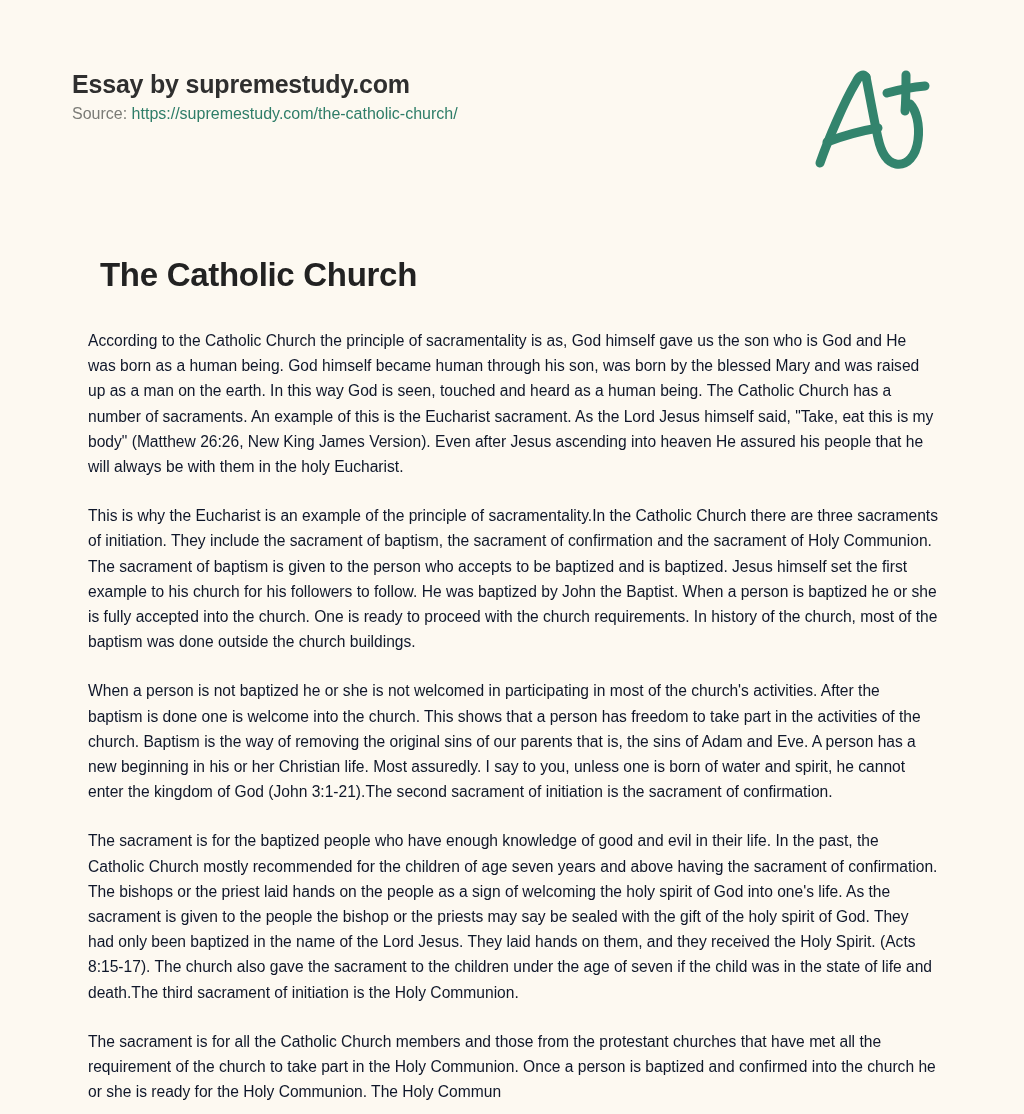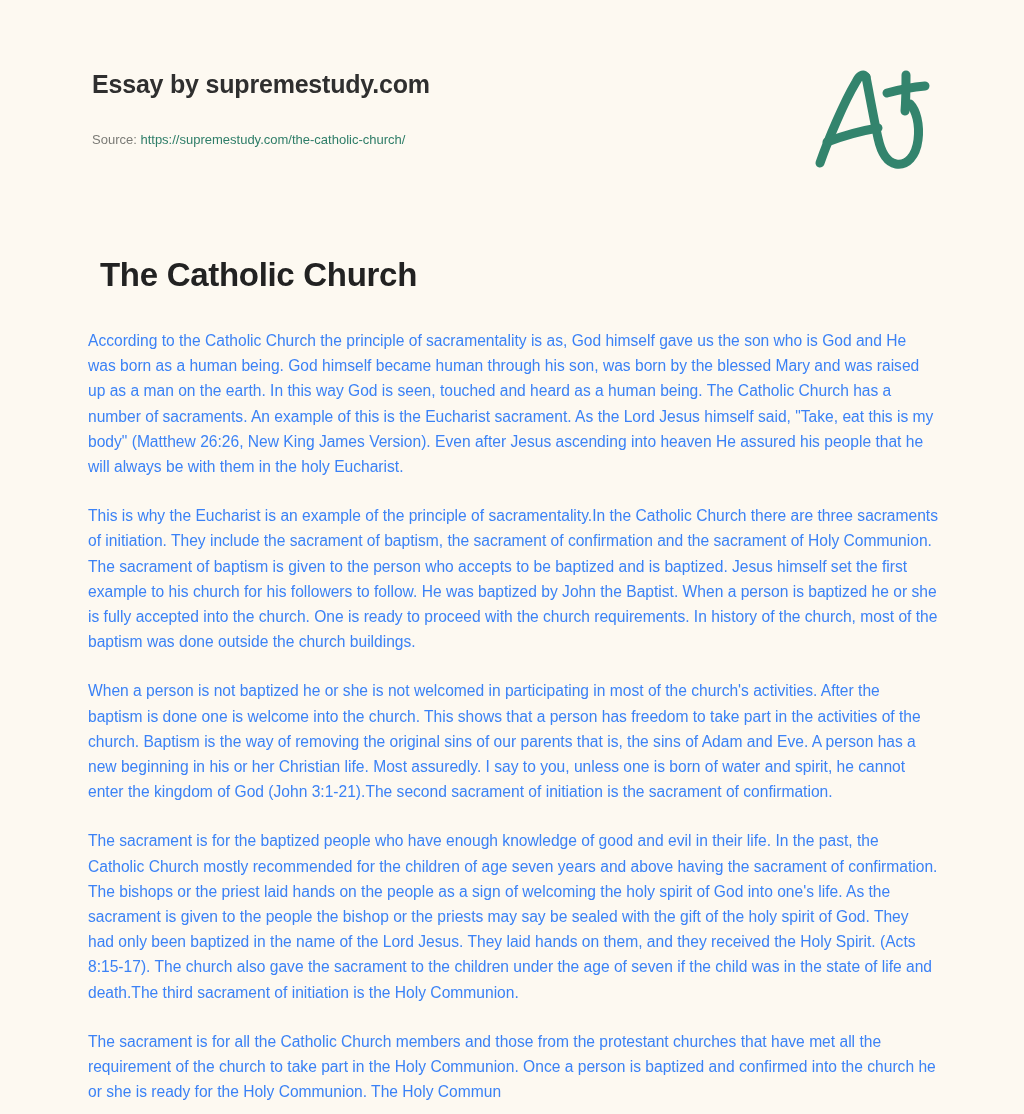--- a/index.html
+++ b/index.html
@@ -28,37 +28,37 @@
   .header {
     position: absolute;
     left: 0;
     top: 0;
     width: 1024px;
     height: 200px;
   }
 
   .brand-block {
     position: absolute;
-    left: 92px;
+    left: 72px;
     top: 68px;
   }
 
   .brand-title {
     font-size: 25px;
     font-weight: bold;
     color: #2f2f2f;
     letter-spacing: -0.2px;
     line-height: 32px;
     margin: 0;
     white-space: nowrap;
   }
 
   .source-line {
-    margin-top: 30px;
-    font-size: 13px;
+    margin-top: 4px;
+    font-size: 16px;
     line-height: 20px;
     color: #7b7b76;
     white-space: nowrap;
   }
 
   .source-label {
     color: #7b7b76;
   }
 
   .source-url {
@@ -98,21 +98,21 @@
   }
 
   .article-body {
     margin-top: 33px;
   }
 
   .para {
     margin: 0 0 24px 0;
     font-size: 15.6px;
     line-height: 25.2px;
-    color: #3b82f6;
+    color: #0f172a;
     text-align: left;
   }
 
   .para:last-child {
     margin-bottom: 0;
   }
 </style>
 </head>
 <body>
 

